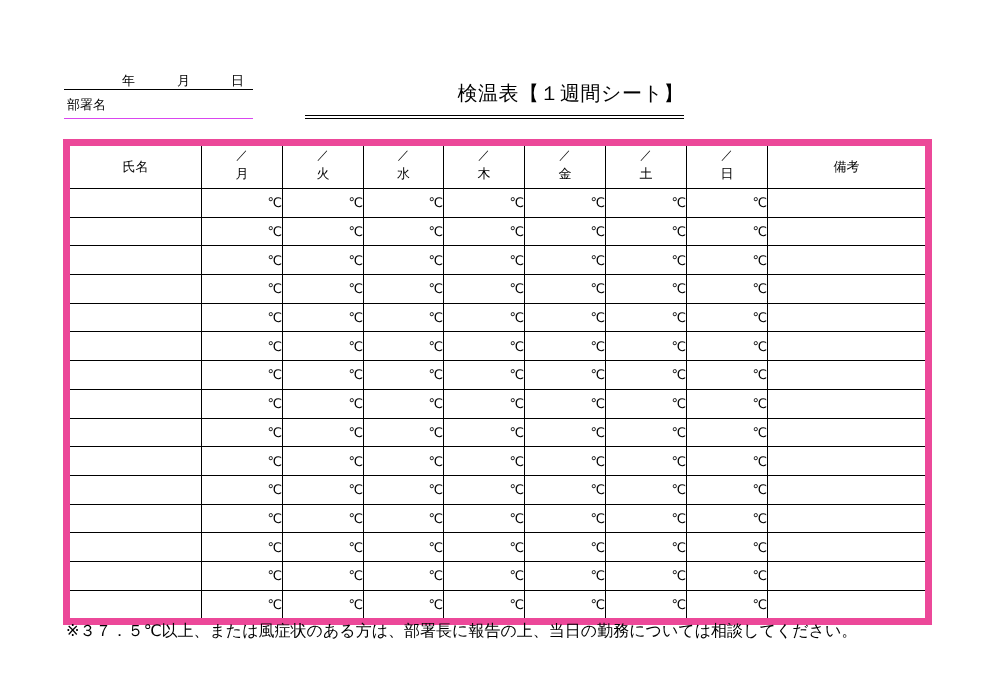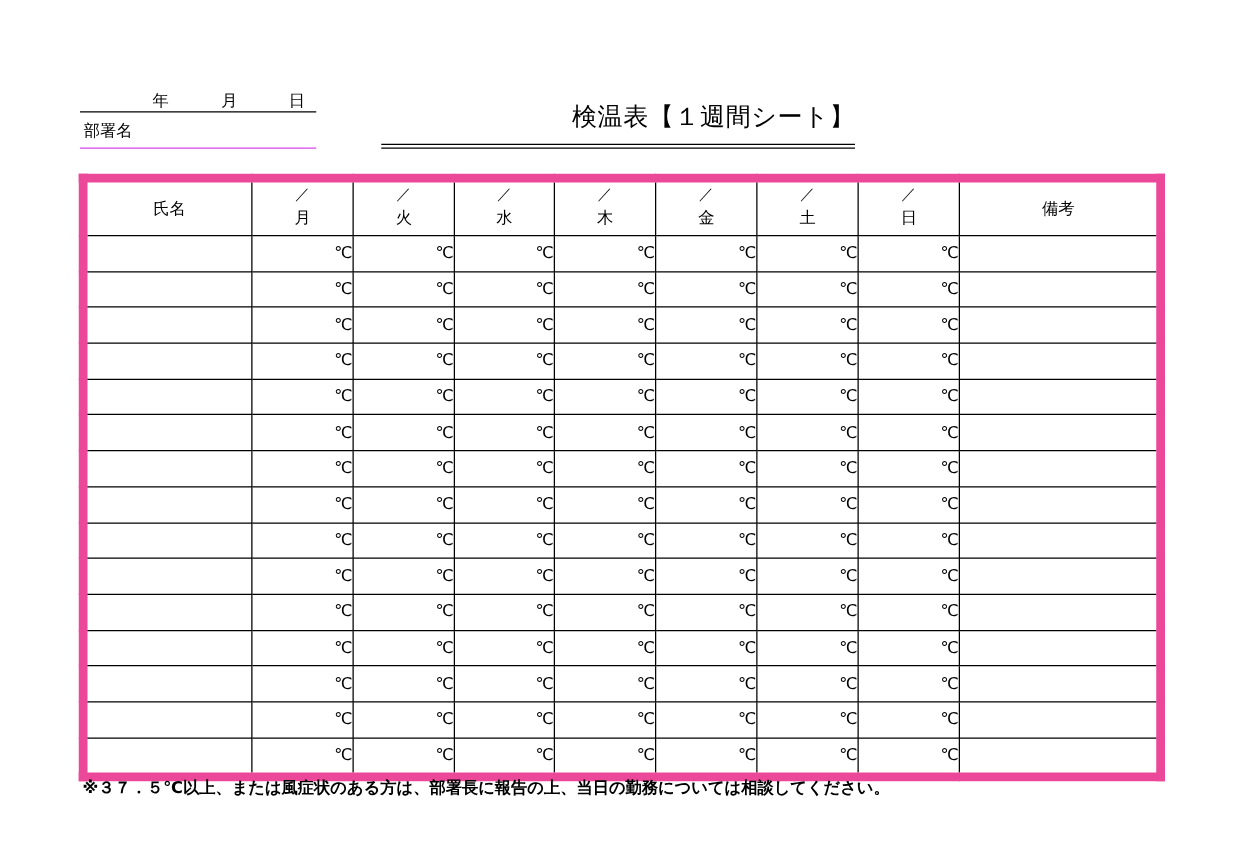--- a/index.html
+++ b/index.html
@@ -18,21 +18,21 @@
   table.grid { position:absolute; left:63px; top:139px; border-collapse:collapse;
                border:7px solid #ec4899; table-layout:fixed; }
   table.grid td, table.grid th { border:1px solid #000; padding:0; font-weight:normal;
                font-size:13px; }
   th.hd { height:42px; vertical-align:top; }
   th .nm { display:block; margin-top:12px; text-align:center; }
   th .slash { display:block; text-align:center; margin-top:1px; font-size:12px; }
   th .dow { display:block; text-align:center; margin-top:1px; }
   td.temp { height:27.7px; text-align:right; padding-right:11px; font-size:11px; }
   td.blank { height:27.7px; }
-  .note { position:absolute; left:66px; top:621px; font-size:13px;font-weight:bold; }
+  .note { position:absolute; left:66px; top:621px; font-size:16px; }
 </style>
 </head>
 <body>
 
 <div class="date-line">
   <span style="left:58px">年</span>
   <span style="left:113px">月</span>
   <span style="left:167px">日</span>
 </div>
 <div class="dept">

